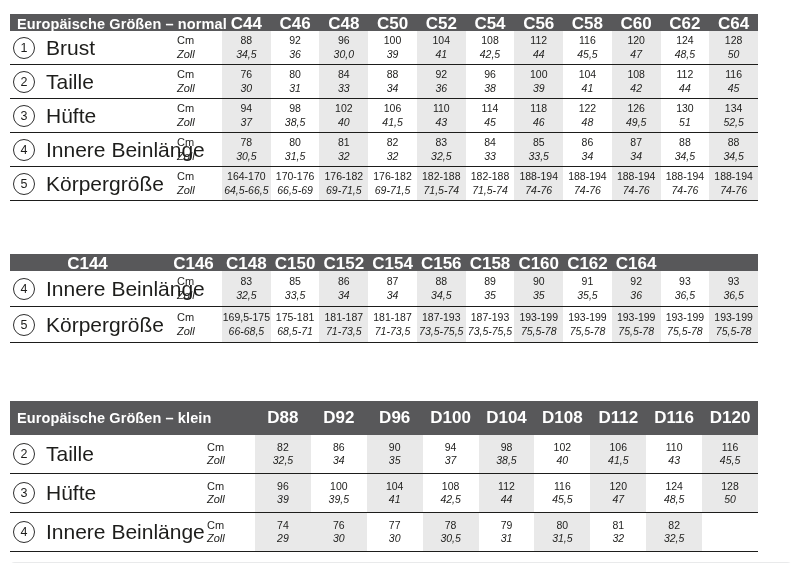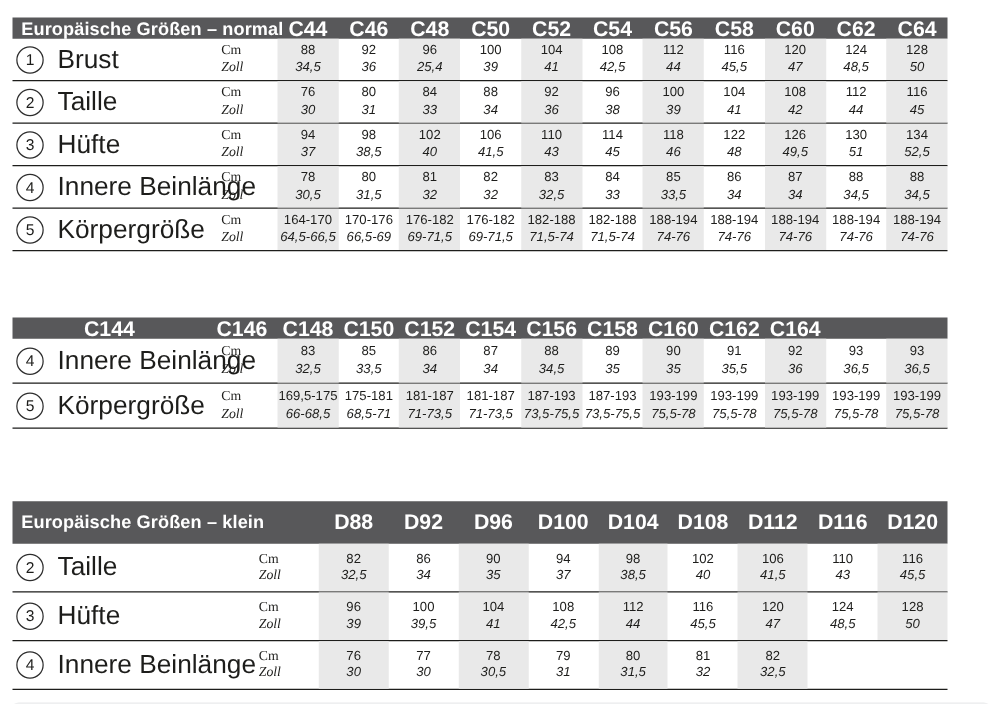--- a/index.html
+++ b/index.html
@@ -33,21 +33,21 @@
   .label-cell{display:flex;align-items:center;min-width:0;}
   .circle{
     width:20px;height:20px;border:1.3px solid #2e2e2e;border-radius:50%;
     display:flex;align-items:center;justify-content:center;
     font-size:12.5px;margin-left:3px;margin-right:11px;flex:0 0 auto;
   }
   .row-label{font-size:21px;white-space:nowrap;}
 
   .unit-cell{
     display:flex;flex-direction:column;justify-content:center;
-    padding-left:12px;font-size:11px;line-height:13.5px;font-family:Liberation Serif, serif;
+    padding-left:12px;font-size:11px;line-height:13.5px;
   }
   .data-cell{
     display:flex;flex-direction:column;justify-content:center;align-items:center;
     font-size:10.5px;line-height:13.5px;
   }
   .data-cell span{white-space:nowrap;}
   .stripe{background:#e9e9e9;}
   .zoll{font-style:italic;}
 
   .next-bar{
@@ -85,21 +85,21 @@
       <div class="data-cell stripe">
         <span class="cm">88</span>
         <span class="zoll">34,5</span>
       </div>
       <div class="data-cell">
         <span class="cm">92</span>
         <span class="zoll">36</span>
       </div>
       <div class="data-cell stripe">
         <span class="cm">96</span>
-        <span class="zoll">25,4</span>
+        <span class="zoll">30,0</span>
       </div>
       <div class="data-cell">
         <span class="cm">100</span>
         <span class="zoll">39</span>
       </div>
       <div class="data-cell stripe">
         <span class="cm">104</span>
         <span class="zoll">41</span>
       </div>
       <div class="data-cell">
@@ -577,20 +577,24 @@
     <div class="trow">
       <div class="label-cell">
         <div class="circle">4</div>
         <div class="row-label">Innere Beinlänge</div>
       </div>
       <div class="unit-cell">
         <span class="cm">Cm</span>
         <span class="zoll">Zoll</span>
       </div>
       <div class="data-cell stripe">
+        <span class="cm">74</span>
+        <span class="zoll">29</span>
+      </div>
+      <div class="data-cell stripe">
         <span class="cm">76</span>
         <span class="zoll">30</span>
       </div>
       <div class="data-cell">
         <span class="cm">77</span>
         <span class="zoll">30</span>
       </div>
       <div class="data-cell stripe">
         <span class="cm">78</span>
         <span class="zoll">30,5</span>

